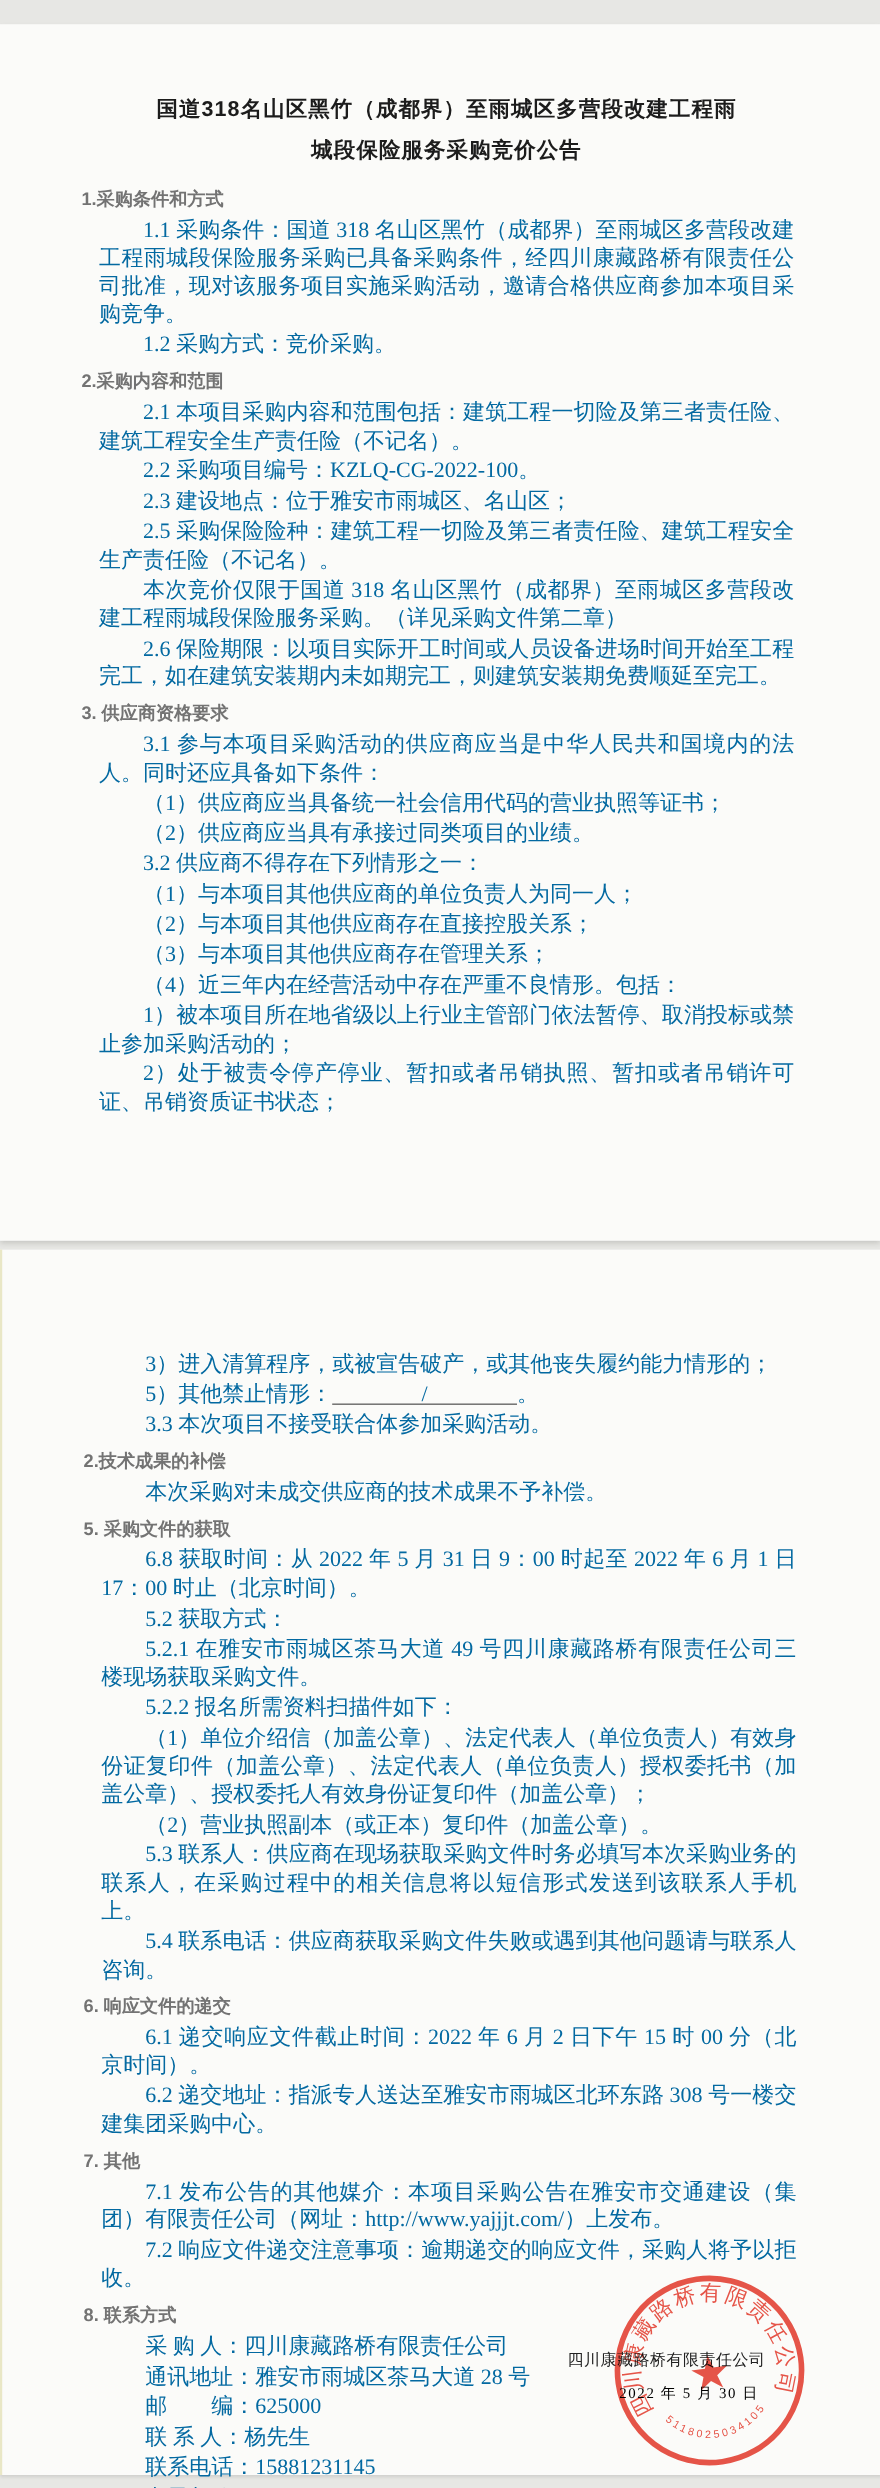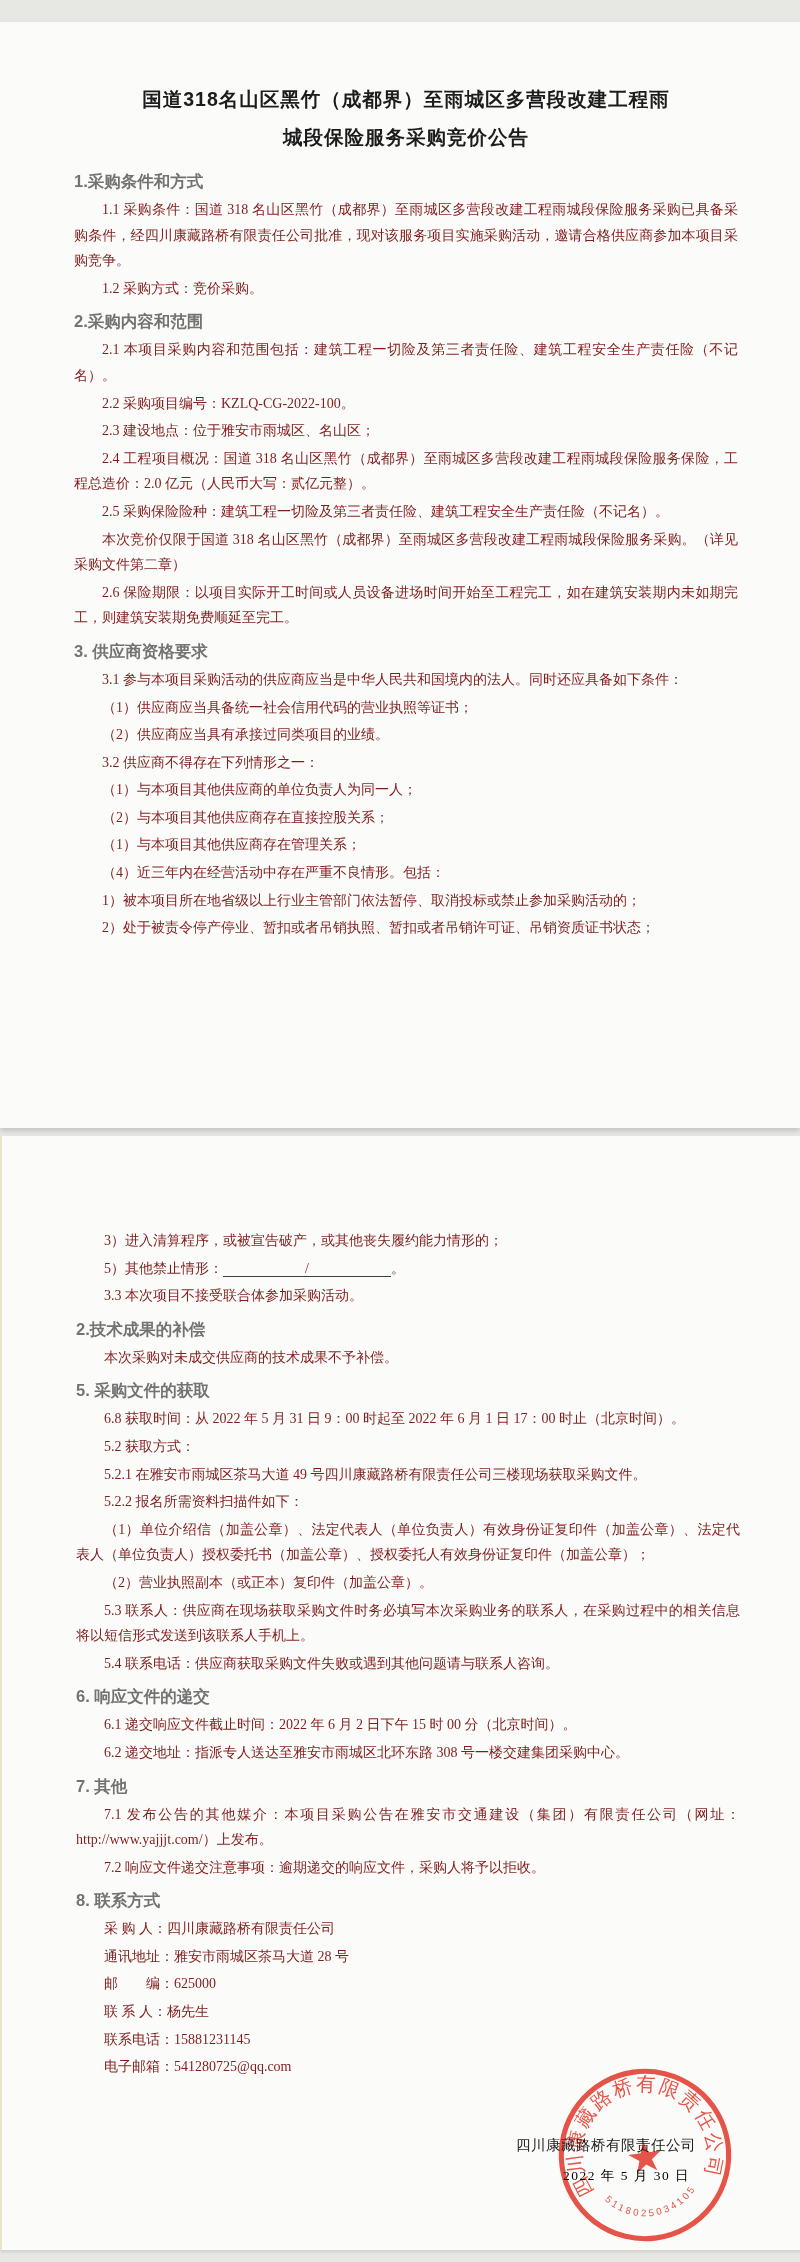--- a/index.html
+++ b/index.html
@@ -18,22 +18,22 @@
   #page2 .inner{padding-top:90px;}
   .doc-title{
     text-align:center;font-family:"Liberation Sans", sans-serif;font-weight:bold;
     font-size:19.5px;line-height:38px;margin:0 0 12px 0;letter-spacing:1px;color:#1c1c1c;
   }
   .blk-h{
     font-family:"Liberation Sans", sans-serif;font-weight:bold;
     font-size:16.5px;line-height:26px;margin:7px 0 3px 0;color:#737373;
   }
   .blk-p{
-    font-size:14px;line-height:25.6px;margin:2px 0;
-    text-indent:2em;text-align:justify;color:#7f1d1d;
+    font-size:20px;line-height:25.6px;margin:2px 16px;
+    text-indent:2em;text-align:justify;color:#0369a1;
   }
   .u{text-underline-offset:3px;}
   .blank{
     display:inline-block;width:168px;text-indent:0;text-align:center;
     border-bottom:1px solid #3f3f3f;line-height:15px;
   }
   .signature{position:absolute;top:1000px;right:106px;text-align:right;z-index:2;}
   .signature .line1{font-size:14.5px;letter-spacing:.5px;color:#222;}
   .signature .line2{font-size:13.5px;margin-top:12px;padding-right:6px;letter-spacing:1.5px;color:#000000;}
   .stamp{
@@ -53,32 +53,31 @@
         <span>城段保险服务采购竞价公告</span>
       </h1>
       <div>
           <h2 class="blk-h"><span>1.采购条件和方式</span></h2>
           <p class="blk-p"><span>1.1 采购条件：国道 318 名山区黑竹（成都界）至雨城区多营段改建工程雨城段保险服务采购已具备采购条件，经四川康藏路桥有限责任公司批准，现对该服务项目实施采购活动，邀请合格供应商参加本项目采购竞争。</span></p>
           <p class="blk-p"><span>1.2 采购方式：竞价采购。</span></p>
           <h2 class="blk-h"><span>2.采购内容和范围</span></h2>
           <p class="blk-p"><span>2.1 本项目采购内容和范围包括：建筑工程一切险及第三者责任险、建筑工程安全生产责任险（不记名）。</span></p>
           <p class="blk-p"><span>2.2 采购项目编号：KZLQ-CG-2022-100。</span></p>
           <p class="blk-p"><span>2.3 建设地点：位于雅安市雨城区、名山区；</span></p>
-          <p class="blk-p"><span>2.4 工程项目概况：国道 318 名山区黑竹（成都界）至雨城区多营段改建工程雨城段保险服务保险，工程总造价：2.0 亿元（人民币大写：贰亿元整）。</span></p>
           <p class="blk-p"><span>2.5 采购保险险种：建筑工程一切险及第三者责任险、建筑工程安全生产责任险（不记名）。</span></p>
           <p class="blk-p"><span>本次竞价仅限于国道 318 名山区黑竹（成都界）至雨城区多营段改建工程雨城段保险服务采购。（详见采购文件第二章）</span></p>
           <p class="blk-p"><span>2.6 保险期限：以项目实际开工时间或人员设备进场时间开始至工程完工，如在建筑安装期内未如期完工，则建筑安装期免费顺延至完工。</span></p>
           <h2 class="blk-h"><span>3. 供应商资格要求</span></h2>
           <p class="blk-p"><span>3.1 参与本项目采购活动的供应商应当是中华人民共和国境内的法人。同时还应具备如下条件：</span></p>
           <p class="blk-p"><span>（1）供应商应当具备统一社会信用代码的营业执照等证书；</span></p>
           <p class="blk-p"><span>（2）供应商应当具有承接过同类项目的业绩。</span></p>
           <p class="blk-p"><span>3.2 供应商不得存在下列情形之一：</span></p>
           <p class="blk-p"><span>（1）与本项目其他供应商的单位负责人为同一人；</span></p>
           <p class="blk-p"><span>（2）与本项目其他供应商存在直接控股关系；</span></p>
-          <p class="blk-p"><span>（1）与本项目其他供应商存在管理关系；</span></p>
+          <p class="blk-p"><span>（3）与本项目其他供应商存在管理关系；</span></p>
           <p class="blk-p"><span>（4）近三年内在经营活动中存在严重不良情形。包括：</span></p>
           <p class="blk-p"><span>1）被本项目所在地省级以上行业主管部门依法暂停、取消投标或禁止参加采购活动的；</span></p>
           <p class="blk-p"><span>2）处于被责令停产停业、暂扣或者吊销执照、暂扣或者吊销许可证、吊销资质证书状态；</span></p>
         </div>
     </div>
   </div>
 
   <div class="page" id="page2">
     <div class="inner">
       <div>

